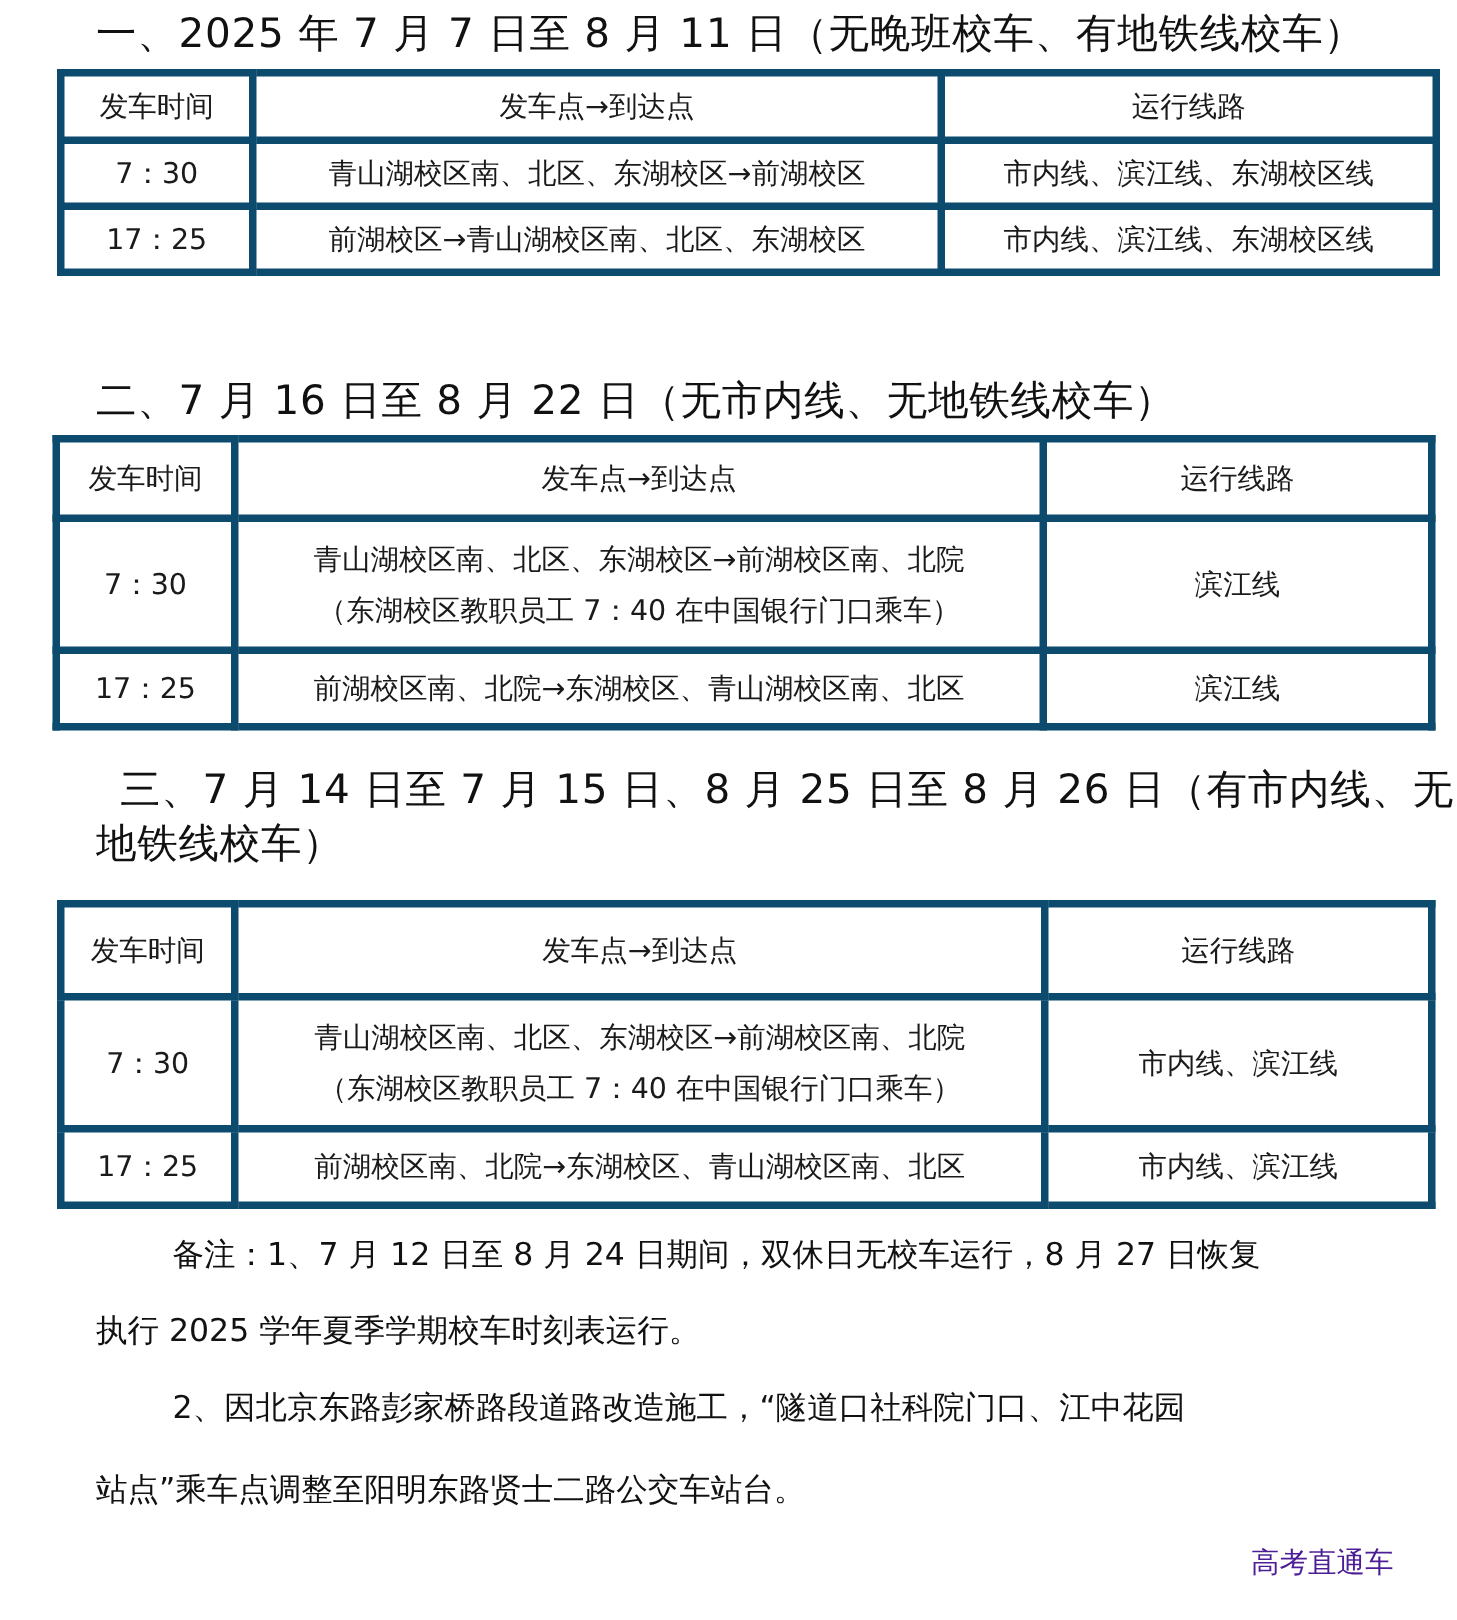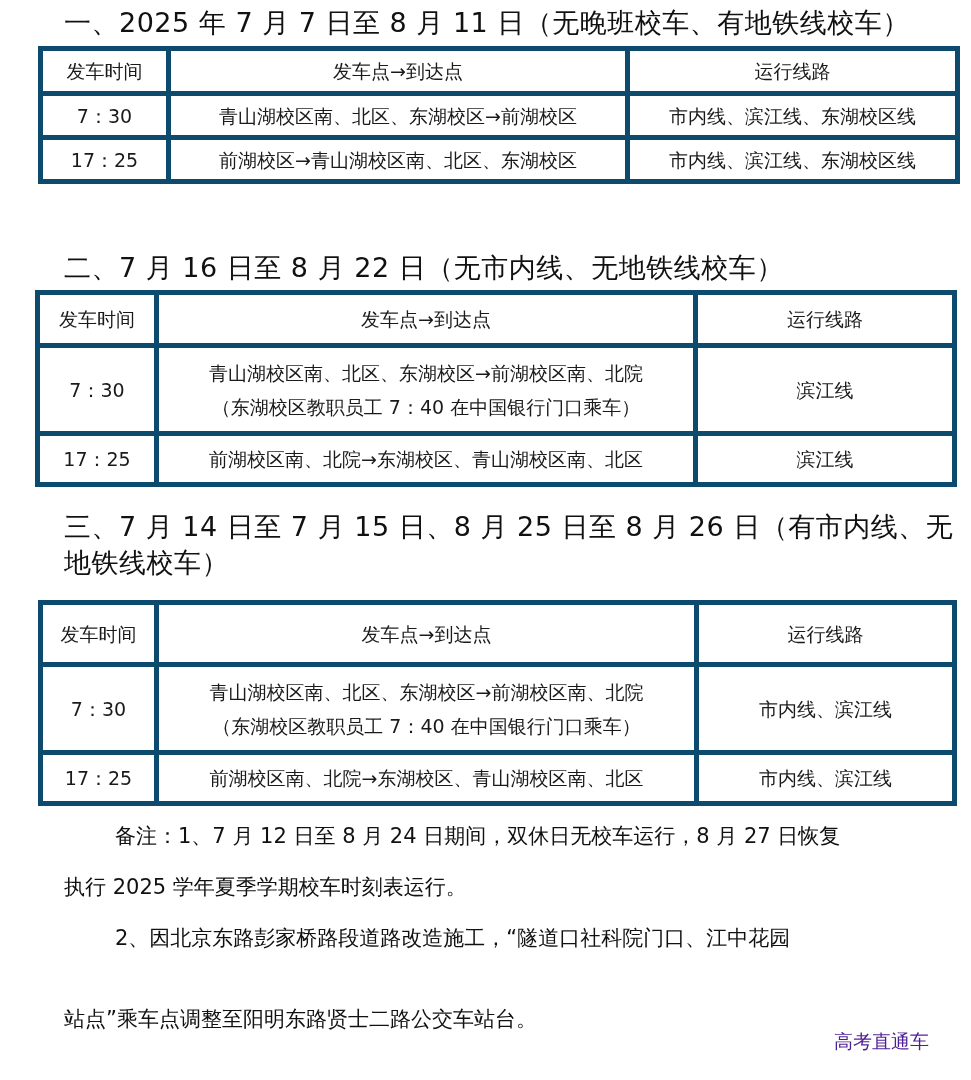--- a/index.html
+++ b/index.html
@@ -76,21 +76,21 @@
     <td>滨江线</td>
   </tr>
   <tr style="height:51px">
     <td>17：25</td>
     <td>前湖校区南、北院→东湖校区、青山湖校区南、北区</td>
     <td>滨江线</td>
   </tr>
 </tbody>
   </table>
 
-<div class="heading" style="left:64px; top:512px;">三、7 月 14 日至 7 月 15 日、8 月 25 日至 8 月 26 日（有市内线、无</div>
+<div class="heading" style="left:80px; top:512px;">三、7 月 14 日至 7 月 15 日、8 月 25 日至 8 月 26 日（有市内线、无</div>
 <div class="heading" style="left:64px; top:548px;">地铁线校车）</div>
 <table class="sched" style="left:38px; top:600px; width:914px;">
   <colgroup>
       <col style="width:116px">
       <col style="width:540px">
       <col style="width:258px">
     </colgroup>
   <tbody>
       <tr style="height:62px">
     <th>发车时间</th>
@@ -109,16 +109,16 @@
     <td>17：25</td>
     <td>前湖校区南、北院→东湖校区、青山湖校区南、北区</td>
     <td>市内线、滨江线</td>
   </tr>
 </tbody>
   </table>
 
 <div class="note" style="left:115px; top:823px;">备注：1、7 月 12 日至 8 月 24 日期间，双休日无校车运行，8 月 27 日恢复</div>
 <div class="note" style="left:64px; top:874px;">执行 2025 学年夏季学期校车时刻表运行。</div>
 <div class="note" style="left:115px; top:925px;">2、因北京东路彭家桥路段道路改造施工，“隧道口社科院门口、江中花园</div>
-<div class="note" style="left:64px; top:1006px;">站点”乘车点调整至阳明东路贤士二路公交车站台。</div>
+<div class="note" style="left:64px; top:980px;">站点”乘车点调整至阳明东路贤士二路公交车站台。</div>
 <div class="note" style="left:115px; top:1080px;">3、李家庄（渔民村）乘车点保持不变。</div>
 
 <div class="watermark">高考直通车</div>
 
 </body></html>

